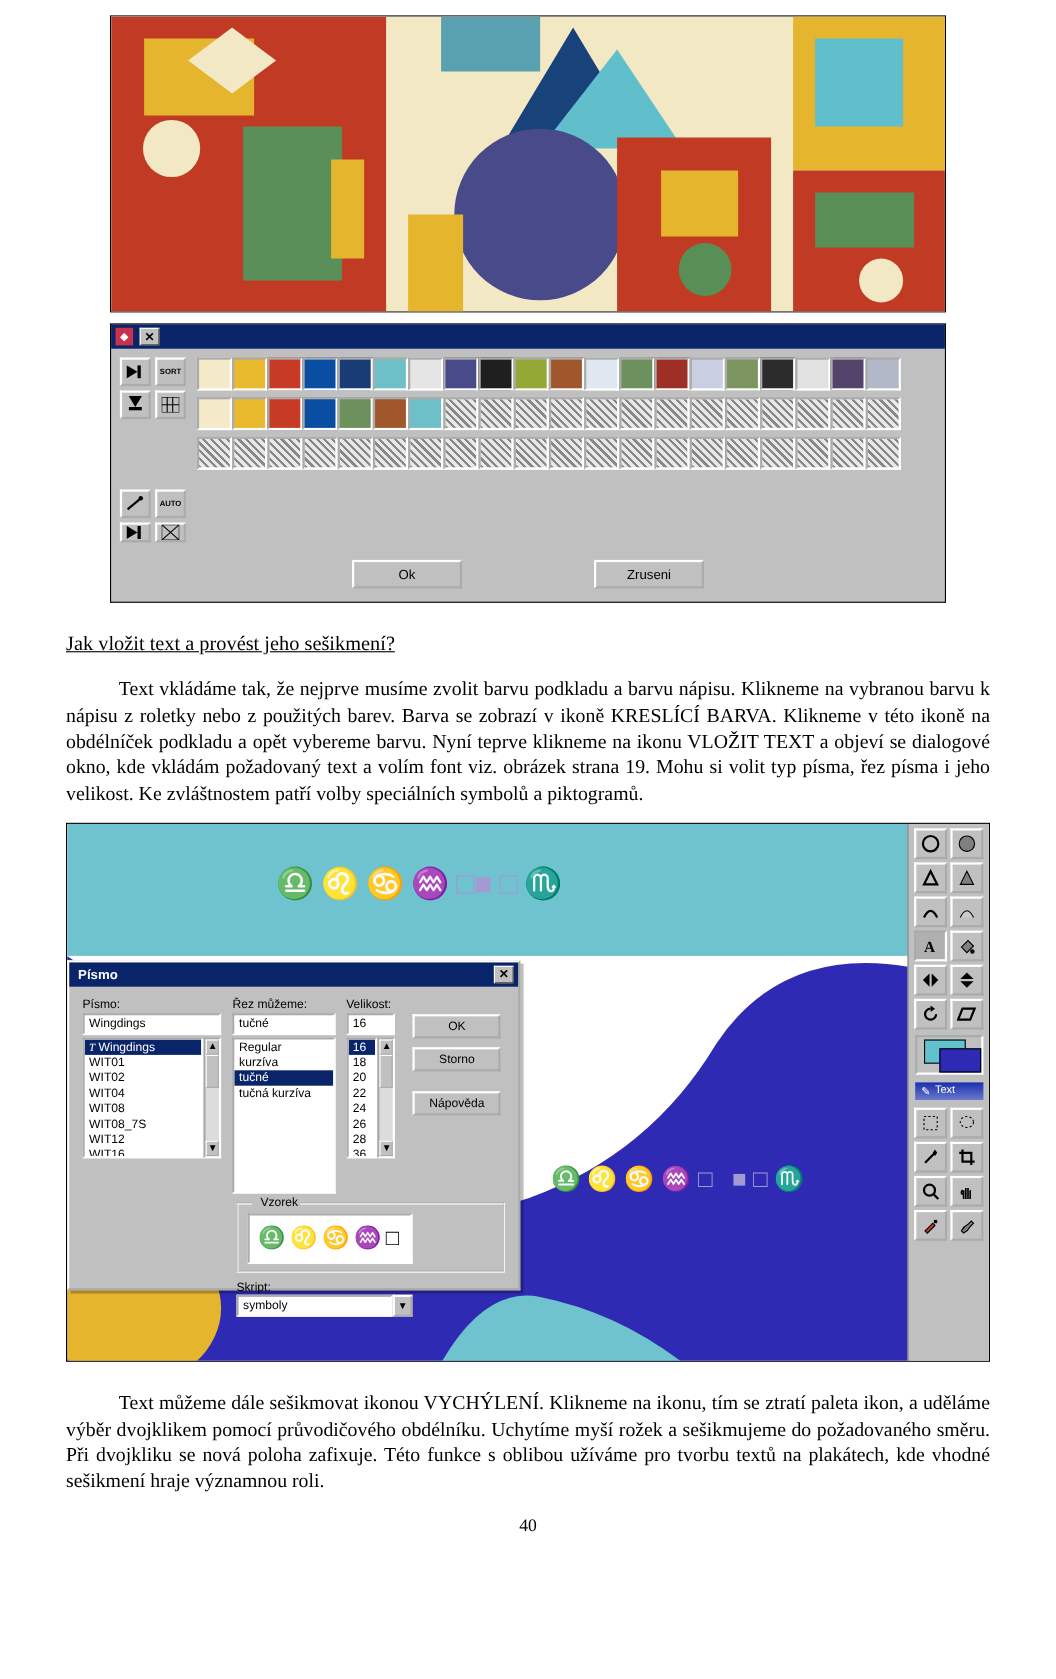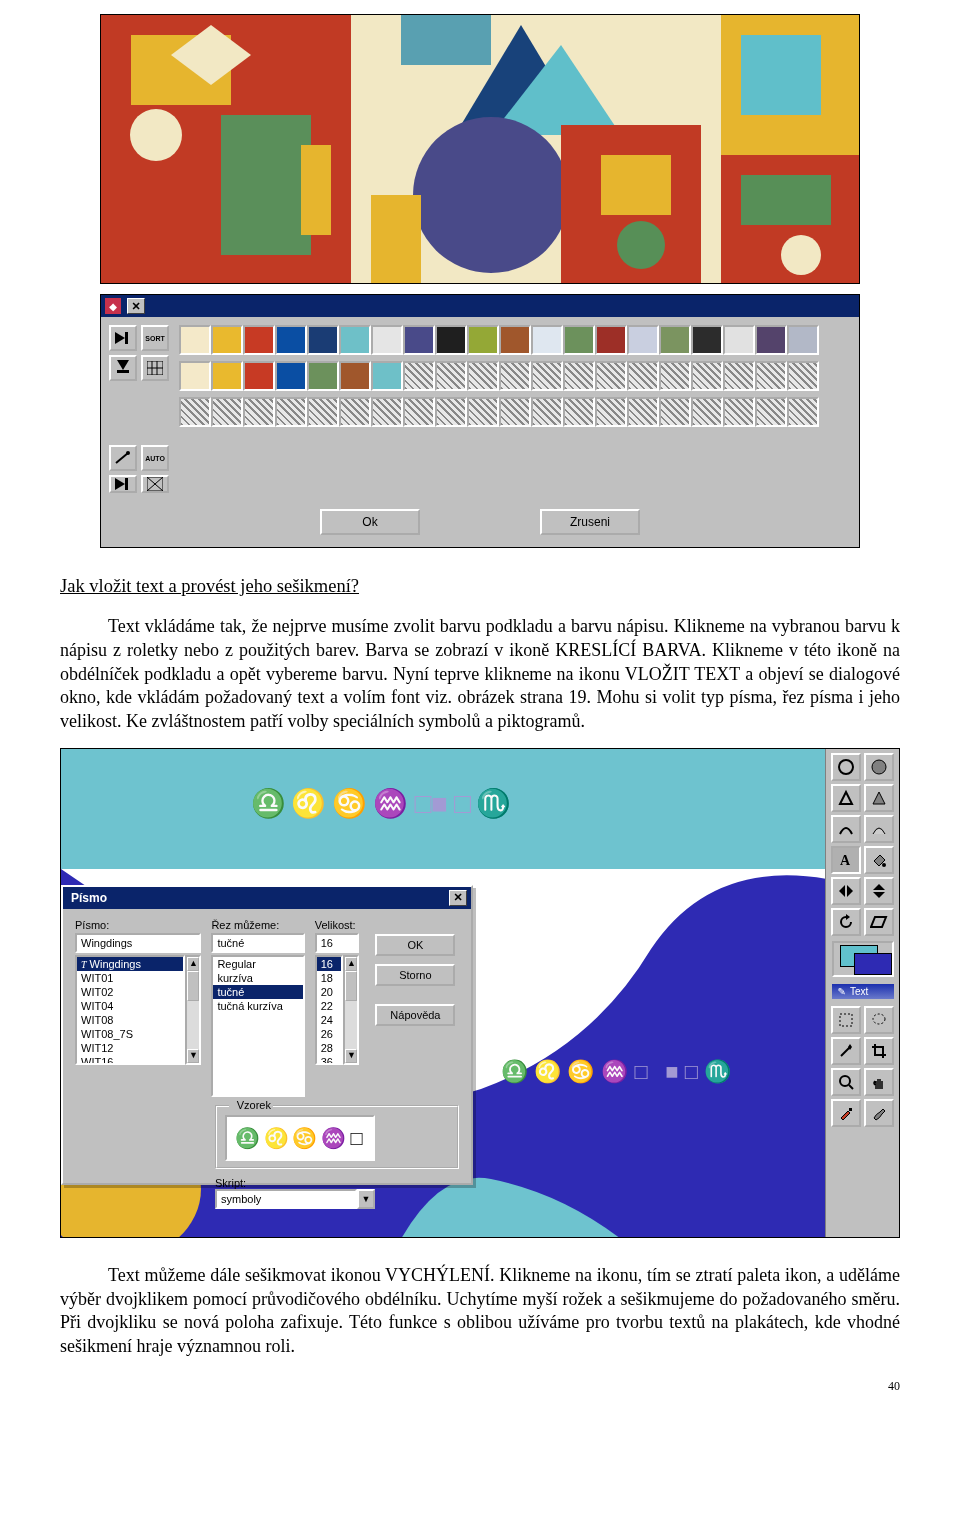--- a/index.html
+++ b/index.html
@@ -127,21 +127,20 @@
   .tpreview .bg { position:absolute; width:38px; height:22px; background:#61c1cd; left:6px; top:2px; border:1px solid #000; }
   .editlabel {
     width:62px; background:linear-gradient(#1b2fae,#6a7acb); color:#fff;
     font-size:10px; padding:2px 6px; margin-top:4px;
     display:flex; align-items:center; gap:4px;
   }
   .fig3-dialog {
     position:absolute; left:0; top:124px; width:412px; height:300px;
     background:#c0c0c0; border:2px outset #fff;
     box-shadow: 3px 3px 0 rgba(0,0,0,0.25);
-    margin-top: 12px;
   }
   .fig3-dialog .titlebar { background:#0a246a; }
   .dlgbody { padding:10px 12px; }
   .dlgrow { display:flex; gap:10px; }
   .dlgcol { display:flex; flex-direction:column; }
   .lbl2 { font-size:11px; margin-bottom:2px; }
   .tin {
     background:#fff; border:2px inset #fff; padding:2px 4px; font-size:11px;
     font-family:Tahoma,Arial,sans-serif;
   }
@@ -172,21 +171,21 @@
   }
   .scrollbar .a { height:14px; background:#c0c0c0; border:1px outset #fff; font-size:9px; text-align:center; }
   .scrollbar .thumb { flex:0 0 30px; background:#c0c0c0; border:1px outset #fff; }
   .scrollbar .track { flex:1; }
 
   .glyphstrip {
     position:absolute; color:#a39ad4; font-family:serif; font-size:28px; letter-spacing:6px;
   }
   .glyphstrip.small { font-size:22px; }
 
-  .pagenum { text-align:right; font-size:12px; margin-top:20px; }
+  .pagenum { text-align:center; font-size:16px; margin-top:20px; }
 </style>
 </head>
 <body>
 
 <div class="fig1">
   <svg viewBox="0 0 760 270" width="760" height="270">
     <rect x="0" y="0" width="760" height="270" fill="#f2e8c4"></rect>
 
     <rect x="0" y="0" width="250" height="270" fill="#c13a24"></rect>
     <rect x="30" y="20" width="100" height="70" fill="#e6b52e"></rect>

